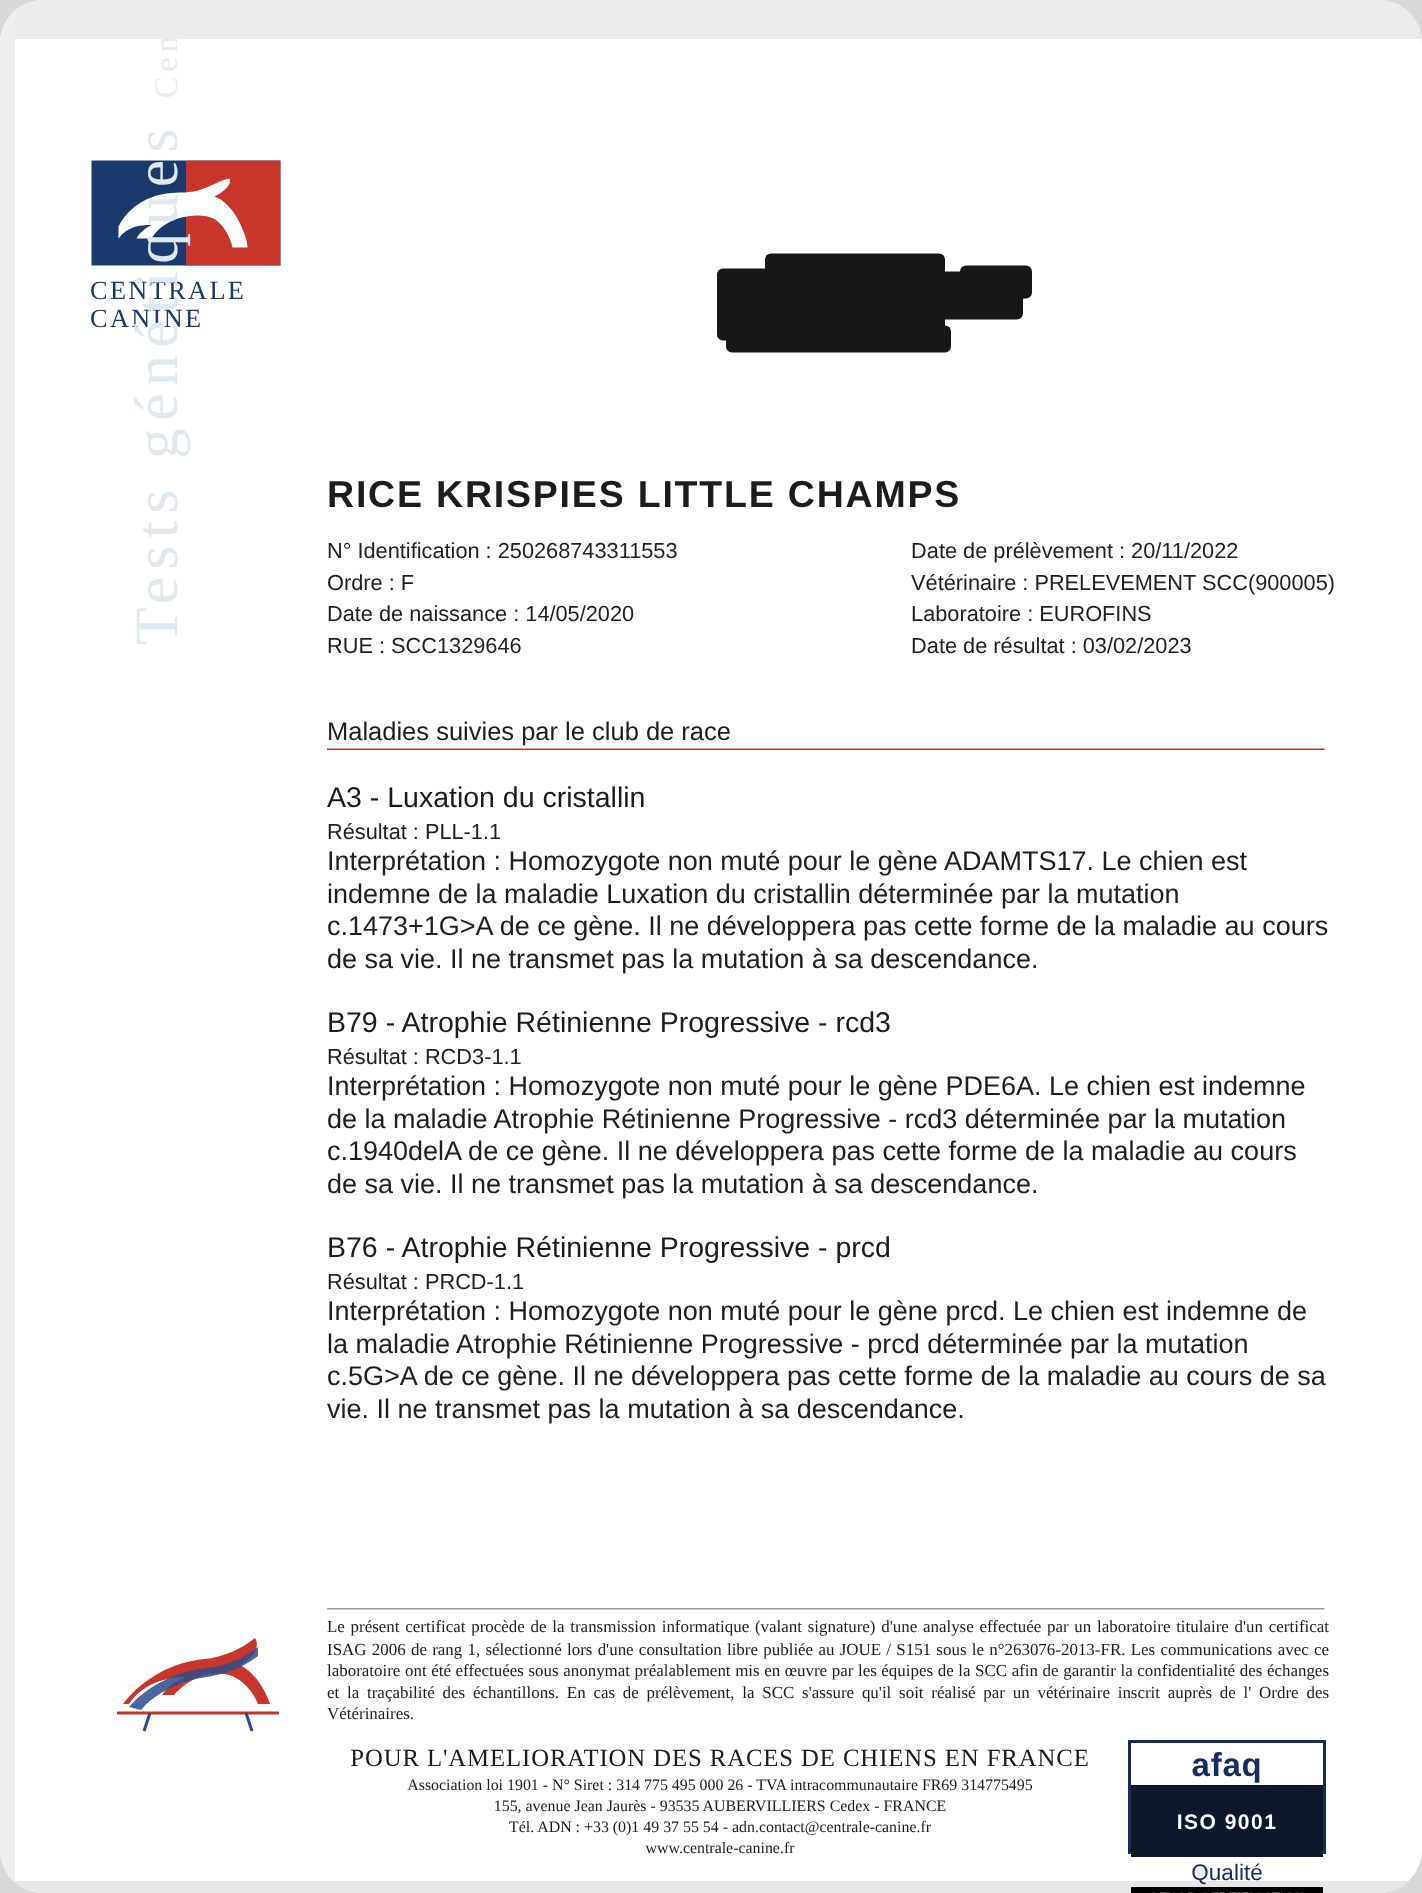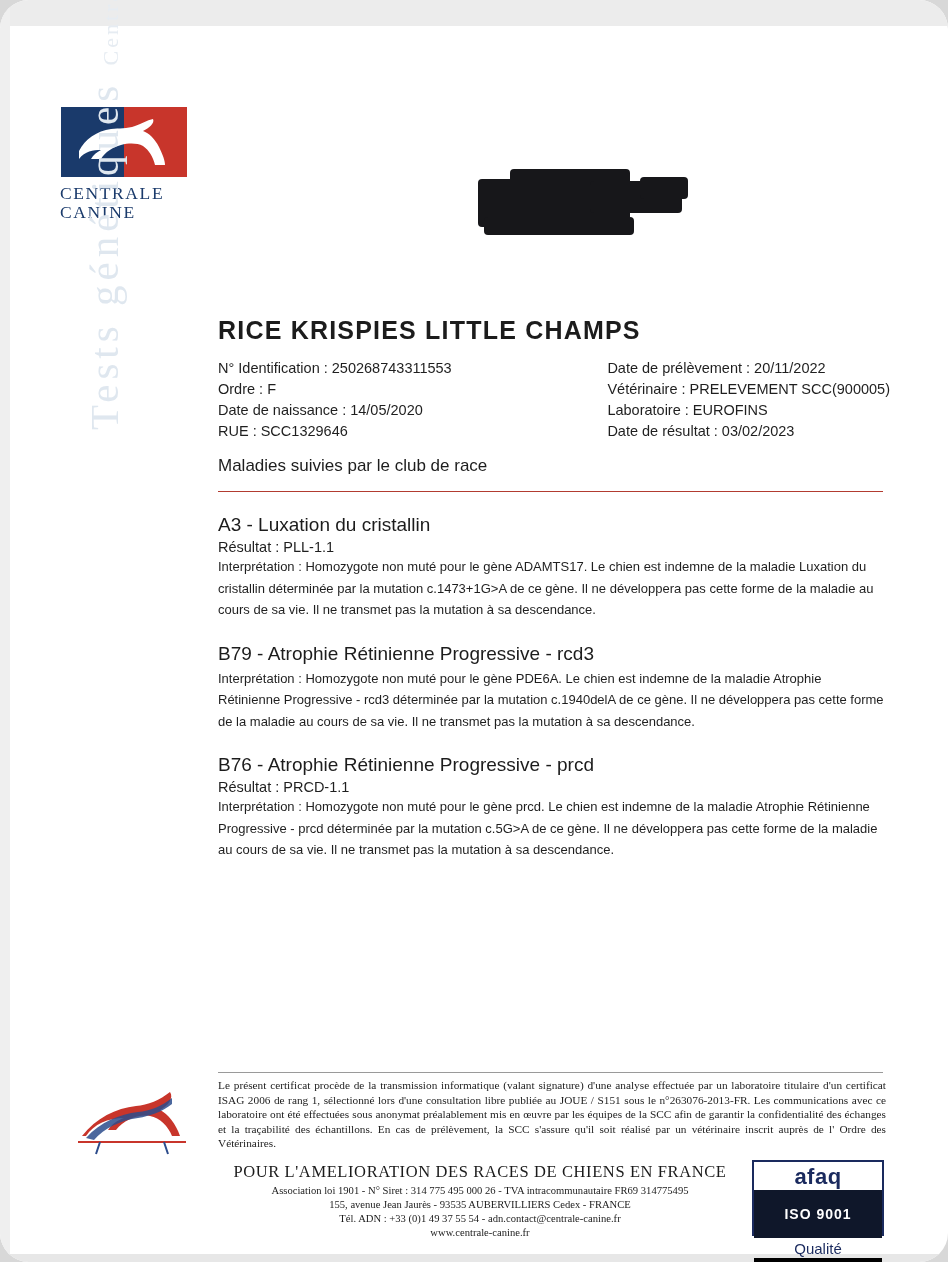--- a/index.html
+++ b/index.html
@@ -129,41 +129,41 @@
     line-height: 21px;
   }
   .ident-cols {
     display: flex;
   }
   .ident-col-left { width: 390px; }
   .ident-col-right { flex: 1; }
   .ident-line { white-space: nowrap; }
 
   .section-head {
-    margin-top: 14px;
+    margin-top: 36px;
     font-size: 17px;
     color: #1d1d1d;
-    padding-bottom: 15px;
+    padding-bottom: 1px;
     border-bottom: 1.5px solid #b23b30;
     width: 665px;
   }
 
   .test-block { margin-top: 22px; }
   .test-title {
     font-size: 19px;
     color: #1c1c1c;
     margin-bottom: 3px;
   }
   .test-result {
     font-size: 14.5px;
     color: #1f1f1f;
     margin-bottom: 1px;
   }
   .test-interp {
-    font-size: 13px;
+    font-size: 18px;
     color: #1f1f1f;
     line-height: 21.5px;
     width: 668px;
     text-align: left;
   }
 
   
   .footer-rule {
     position: absolute;
     left: 218px;
@@ -306,20 +306,21 @@
     <div class="section-head">Maladies suivies par le club de race</div>
 
     <div class="test-block">
       <div class="test-title">A3 - Luxation du cristallin</div>
       <div class="test-result">Résultat : PLL-1.1</div>
       <div class="test-interp">Interprétation : Homozygote non muté pour le gène ADAMTS17. Le chien est indemne de la maladie Luxation du cristallin déterminée par la mutation c.1473+1G&gt;A de ce gène. Il ne développera pas cette forme de la maladie au cours de sa vie. Il ne transmet pas la mutation à sa descendance.</div>
     </div>
 
     <div class="test-block">
       <div class="test-title">B79 - Atrophie Rétinienne Progressive - rcd3</div>
+      <div class="test-result">Résultat : RCD3-1.1</div>
       <div class="test-interp">Interprétation : Homozygote non muté pour le gène PDE6A. Le chien est indemne de la maladie Atrophie Rétinienne Progressive - rcd3 déterminée par la mutation c.1940delA de ce gène. Il ne développera pas cette forme de la maladie au cours de sa vie. Il ne transmet pas la mutation à sa descendance.</div>
     </div>
 
     <div class="test-block">
       <div class="test-title">B76 - Atrophie Rétinienne Progressive - prcd</div>
       <div class="test-result">Résultat : PRCD-1.1</div>
       <div class="test-interp">Interprétation : Homozygote non muté pour le gène prcd. Le chien est indemne de la maladie Atrophie Rétinienne Progressive - prcd déterminée par la mutation c.5G&gt;A de ce gène. Il ne développera pas cette forme de la maladie au cours de sa vie. Il ne transmet pas la mutation à sa descendance.</div>
     </div>
   </div>
 

